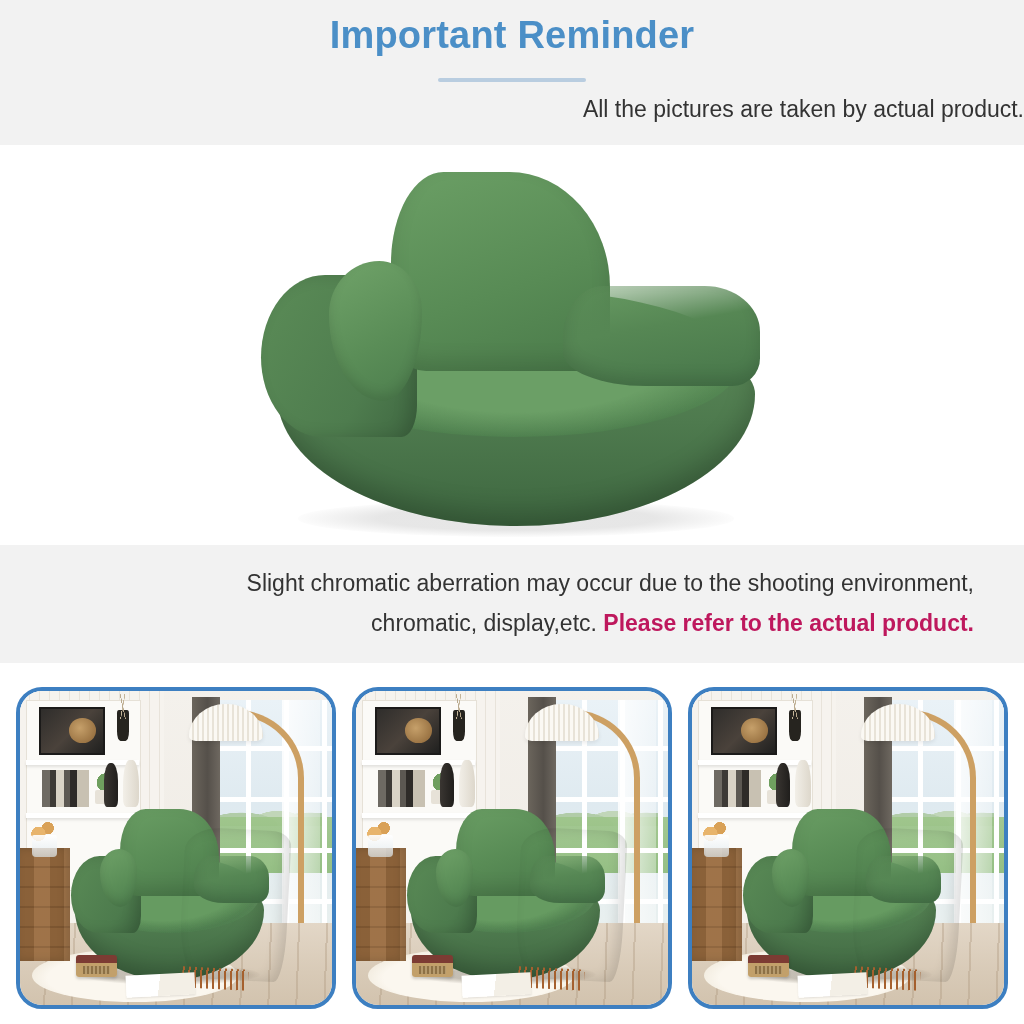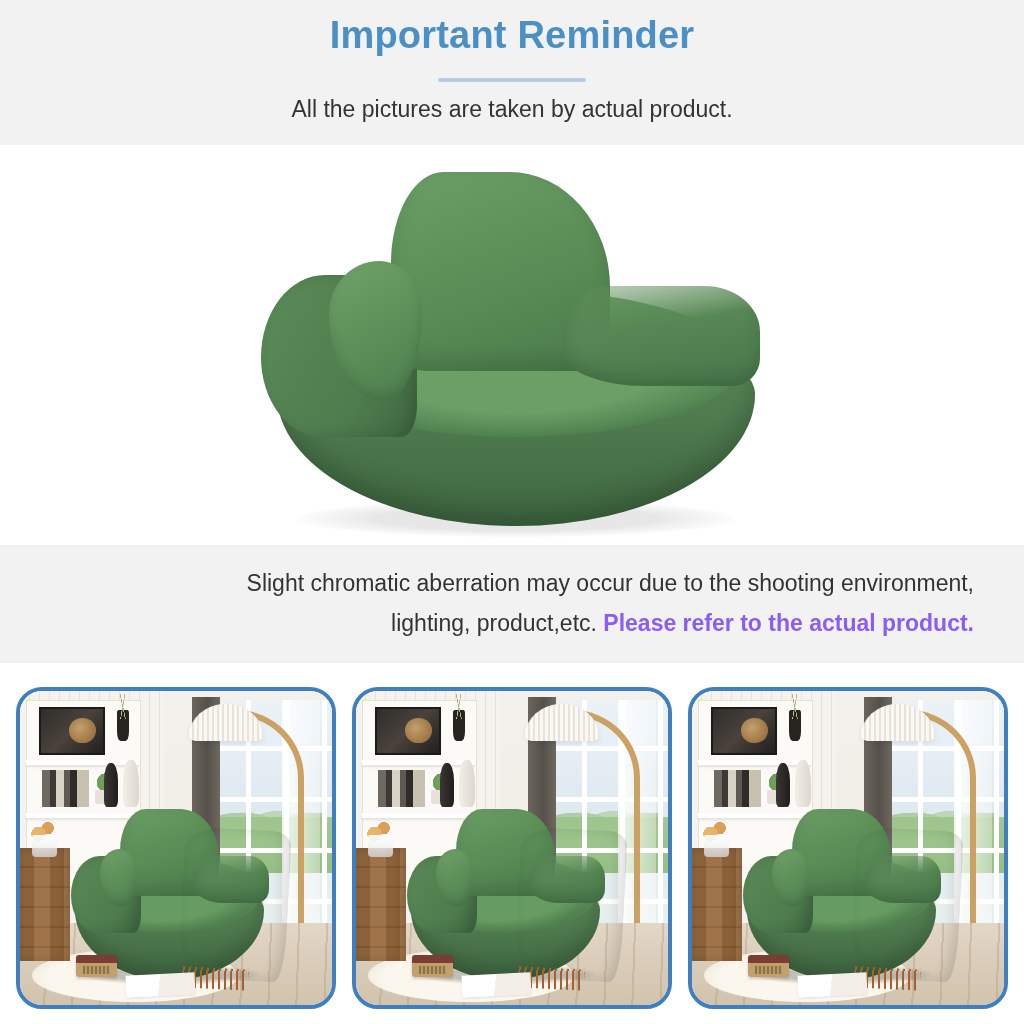--- a/index.html
+++ b/index.html
@@ -46,21 +46,21 @@
     width: 148px;
     margin-left: -74px;
     height: 4px;
     background: #b9cde0;
     border-radius: 2px;
   }
   .subheadline {
     position: absolute;
     left: 0; top: 96px;
     width: 1024px;
-    text-align: center;
+    text-align: right;
     font-size: 23px;
     color: #333333;
     font-family: "Liberation Sans", sans-serif;
   }
 
   
   .band-hero {
     position: absolute;
     left: 0; top: 145px;
     width: 1024px;
@@ -86,21 +86,21 @@
     position: absolute;
     left: 50px; top: 18px;
     width: 924px;
     text-align: right;
     font-size: 23px;
     line-height: 40px;
     color: #333333;
     font-family: "Liberation Sans", sans-serif;
   }
   .disclaimer .hl {
-    color: #8b5cf6;
+    color: #be185d;
     font-weight: bold;
   }
 
   
   .band-thumbs {
     position: absolute;
     left: 0; top: 663px;
     width: 1024px;
     height: 361px;
     background: #ffffff;
@@ -436,21 +436,21 @@
         <div class="sidebolster"></div>
         <div class="smallpillow"></div>
       </div>
     </div>
   </div>
 
   <div class="band-disclaimer">
     <div class="disclaimer">
       <span>Slight chromatic aberration may occur due to the shooting environment,</span>
       <br>
-      <span>lighting, product,etc. </span><span class="hl">Please refer to the actual product.</span>
+      <span>chromatic, display,etc. </span><span class="hl">Please refer to the actual product.</span>
     </div>
   </div>
 
   <div class="band-thumbs">
     <div class="thumb-row">
 
       <div class="thumb">
         <div class="thumb-inner">
           <div class="scene">
             <div class="s-wall"></div>

